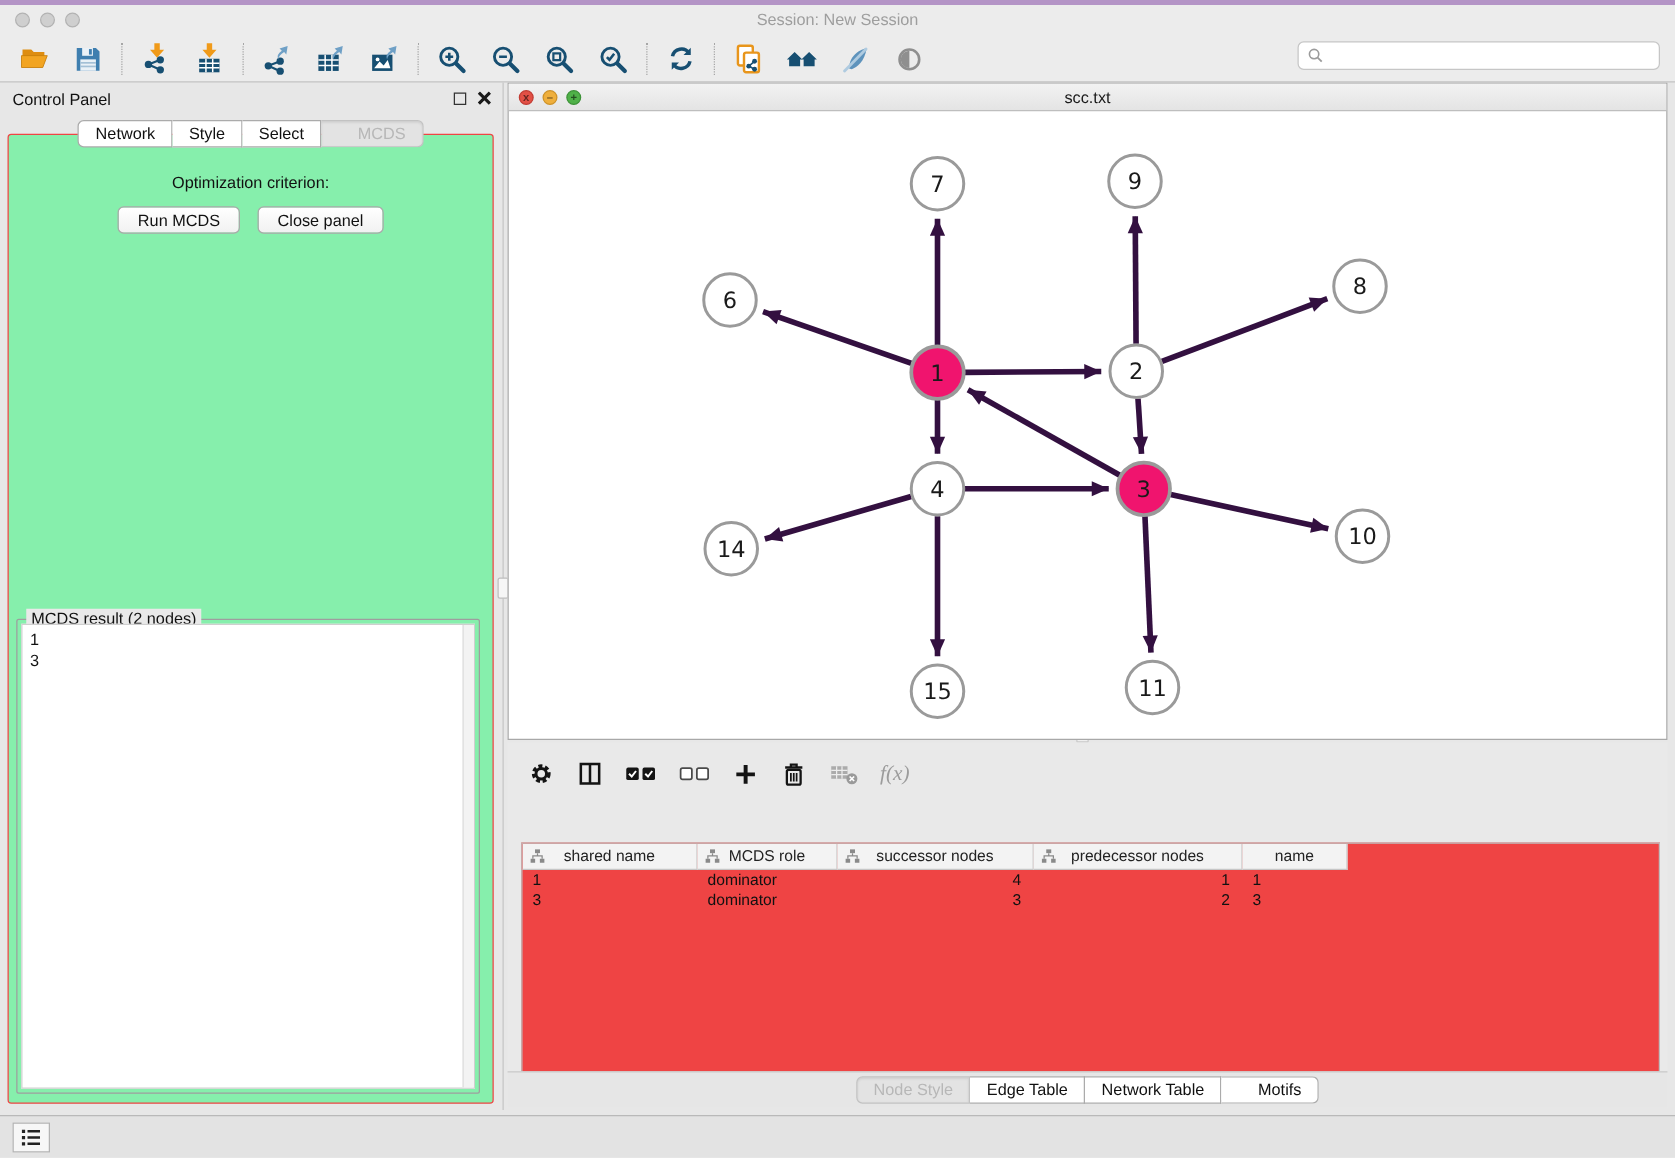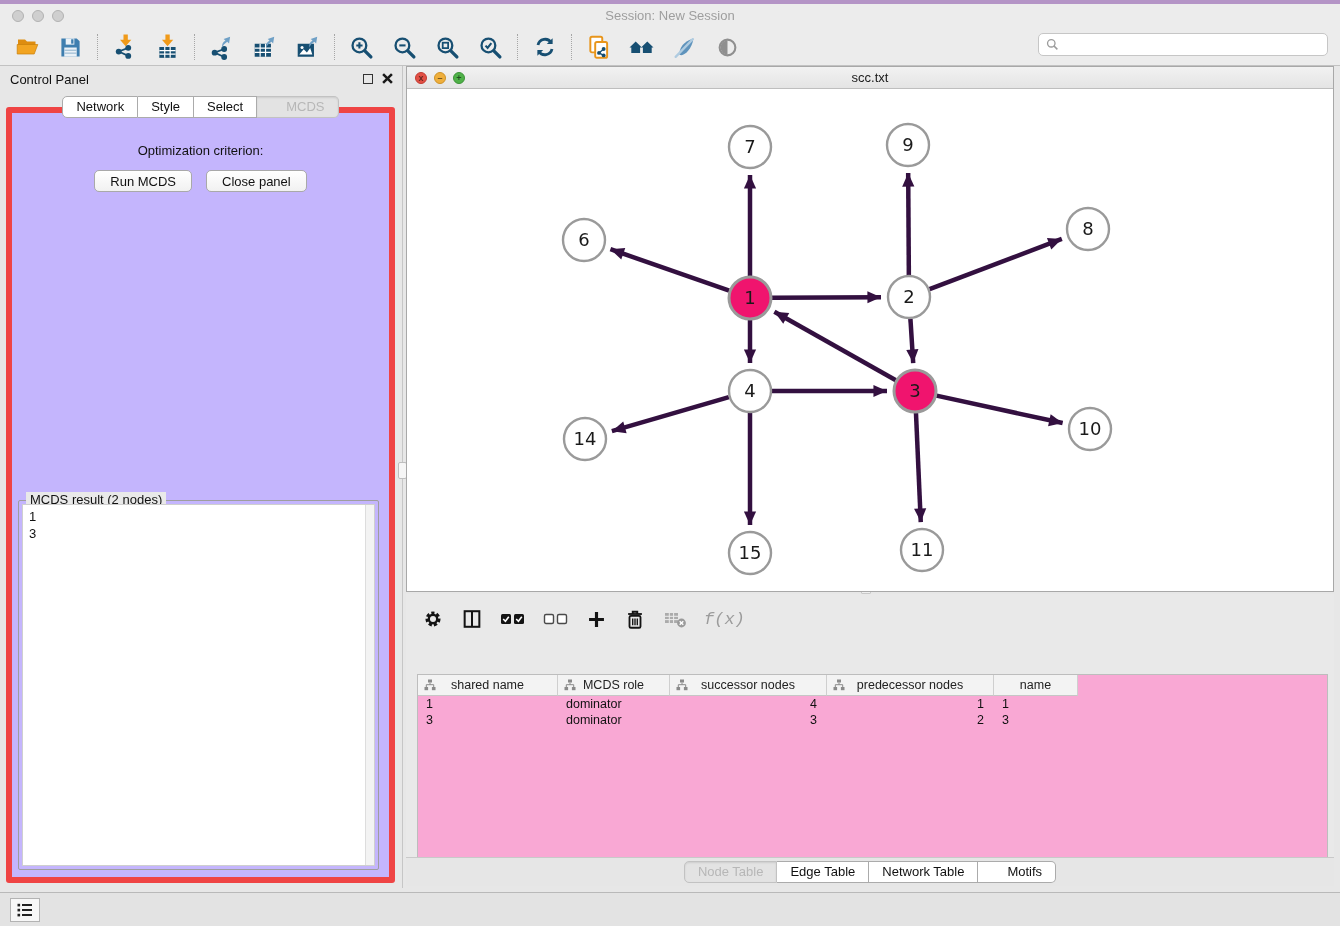--- a/index.html
+++ b/index.html
@@ -26,21 +26,21 @@
   .float-ico { width:10px; height:10px; border:1.5px solid #333; background:transparent; }
   .close-ico svg { display:block; }
 
   .seg-row { display:flex; justify-content:center; }
   .cp-tabs { position:absolute; left:0; top:96px; width:401px; z-index:3; }
   .seg { background:#fff; border:1px solid #ABABAB; border-left:none; padding:2px 13px 3px; font-size:13px; color:#111; }
   .seg:first-child { border-left:1px solid #ABABAB; border-radius:5px 0 0 5px; }
   .seg:last-child { border-radius:0 5px 5px 0;padding-left:29px; }
   .seg.active { background:#E3E3E3; color:#B7B7B7; border-color:#C2C2C2; box-shadow:inset 0 1px 2px rgba(0,0,0,.1); }
 
-  .cp-content { position:absolute; left:6px; top:107px; width:389px; height:776px; background:#c4b5fd; border:6px solid #ef4444; border-radius:3px; }
+  .cp-content { position:absolute; left:6px; top:107px; width:389px; height:776px; background:#86efac; border:1px solid #ef4444; border-radius:3px; }
   .opt-label { margin-top:30px; text-align:center; font-size:13px; color:#111; }
   .select { position:relative; width:311px; height:22px; margin:9px auto 0; background:#fff; border:1px solid #ACACAC; border-radius:5px; font-size:13px; color:#111; line-height:20px; padding-left:10px; }
   .select .stepper { position:absolute; right:5px; top:2px; }
   .btn-row { display:flex; justify-content:center; gap:14px; margin-top:12px; }
   .btn { background:linear-gradient(#FFFFFF,#F1F1F1); border:1px solid #A9A9A9; border-radius:5px; font-size:13px; color:#111; height:22px; padding:0 15px; font-family:"Liberation Sans",sans-serif; }
 
   .group { position:absolute; left:6px; right:10px; top:387px; bottom:7px; border:1px solid #9E9E9E; border-radius:2px; }
   .group-label { position:absolute; top:-9px; left:7px; background:#E9E9E9; padding:0 4px; font-size:13px; color:#111; }
   .result-area { position:absolute; inset:3px; background:#fff; border:1px solid #CFCFCF; }
   .result-text { position:absolute; inset:0 10px 0 0; padding:3px 6px; font-size:13px; line-height:17px; color:#111; white-space:pre; overflow:hidden; }
@@ -61,23 +61,23 @@
   .ntl.max { background:#4FB148; border:1px solid #3C9237; }
   #graph-svg { position:absolute; left:0; top:22px; }
   #graph-svg text { font-family:"DejaVu Sans",sans-serif; }
 
   
   .table-panel { position:absolute; left:406px; top:594px; width:928px; height:292px; background:#E9E9E9; }
   .tp-header { position:relative; height:26px; }
   .tp-header .panel-title { position:absolute; left:12px; top:6px; font-size:13px; color:#111; }
   .tp-toolbar { display:flex; align-items:center; gap:17px; margin:8px 0 0 16px; height:34px; }
   .tp-toolbar .ti { display:flex; align-items:center; justify-content:center; }
-  .fx { font-family:Liberation Mono, monospace; font-style:italic; font-size:17px; color:#9C9C9C; }
-
-  .tp-table { position:absolute; left:11px; right:6px; top:80px; height:191px; background:#f9a8d4; border:1px solid #BDBDBD; overflow:hidden; }
+  .fx { font-family:Liberation Serif, serif; font-style:italic; font-size:17px; color:#9C9C9C; }
+
+  .tp-table { position:absolute; left:11px; right:6px; top:80px; height:191px; background:#ef4444; border:1px solid #BDBDBD; overflow:hidden; }
   .thead { display:flex; }
   .th { position:relative; height:21px; background:#F3F3F3; border-right:1px solid #CFCFCF; border-bottom:1px solid #C6C6C6; display:flex; align-items:center; justify-content:center; font-size:12.5px; color:#222; flex:none; }
   .th .col-ico { position:absolute; left:6px; top:4px; }
   .trow { display:flex; height:16px; line-height:16px; font-size:12.5px; color:#111; }
   .td { flex:none; overflow:hidden; }
   .td.left { padding-left:8px; text-align:left; }
   .td.right { padding-right:10px; text-align:right; }
 
   .tp-footer { position:absolute; left:0; right:0; bottom:0; height:29px; background:#E6E6E6; border-top:1px solid #C9C9C9; display:flex; align-items:center; justify-content:center; }
 
@@ -477,21 +477,21 @@
           <div class="td left" style="width: 112px;">dominator</div>
           <div class="td right" style="width: 157px;">3</div>
           <div class="td right" style="width: 167px;">2</div>
           <div class="td left" style="width: 84px;">3</div>
         </div>
       </div>
   </div>
 
   <div class="tp-footer">
     <div class="seg-row" id="table-tabs">
-        <div class="seg active">Node Table</div>
+        <div class="seg active">Node Style</div>
         <div class="seg">Edge Table</div>
         <div class="seg">Network Table</div>
         <div class="seg">Motifs</div>
       </div>
   </div>
 </div>
 
 <div class="statusbar">
   <span class="list-btn">
     <svg width="16" height="14" viewBox="0 0 16 14">

